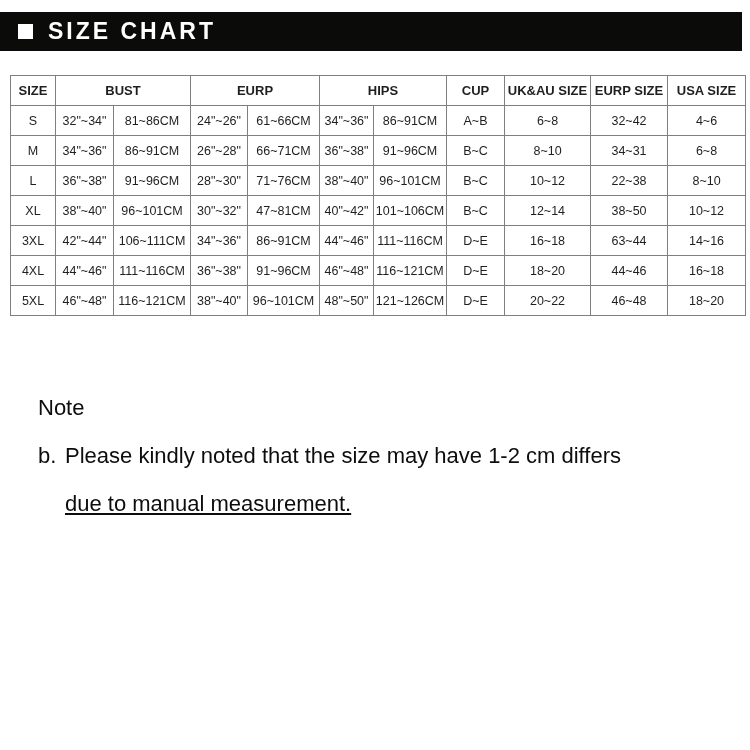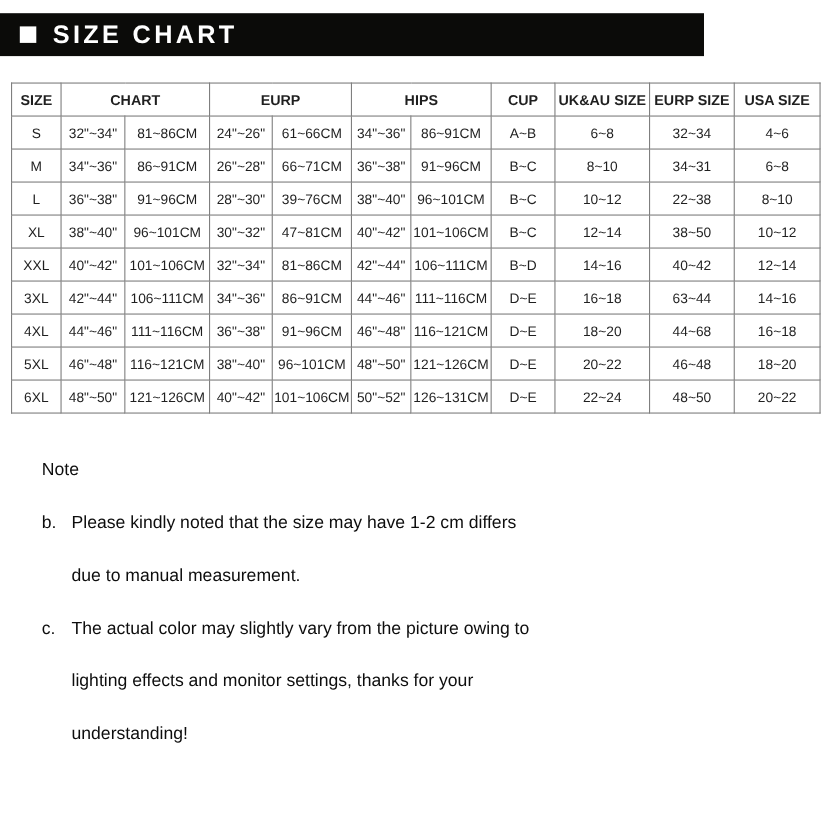--- a/index.html
+++ b/index.html
@@ -9,21 +9,21 @@
     height: 750px;
     background: #ffffff;
     font-family: "Liberation Sans", sans-serif;
     overflow: hidden;
   }
 
   
   .banner {
     position: absolute;
     left: 0; top: 12px;
-    width: 640px; height: 39px;
+    width: 742px; height: 39px;
     background: #0b0b09;
     display: flex;
     align-items: center;
   }
   .banner-square {
     width: 15px; height: 15px;
     background: #ffffff;
     margin-left: 18px;
     flex: 0 0 auto;
   }
@@ -53,33 +53,34 @@
     padding: 0;
     white-space: nowrap;
     overflow: hidden;
   }
   .size-table th { font-size: 13px; font-weight: bold; }
   .size-table td { font-size: 12.5px; font-weight: normal; }
 
   
   .note {
     position: absolute;
-    left: 38px; top: 404px;
+    left: 38px; top: 384px;
     width: 700px;
-    font-size: 16px;
+    font-size: 22px;
     line-height: 48px;
     color: #0d0d0d;
   }
   .note-title { font-weight: normal; }
   .note-item .marker {
     display: inline-block;
     width: 27px;
   }
   .note-item .cont {
     padding-left: 27px;
+    text-decoration: underline;
   }
 </style>
 </head>
 <body>
 
 <div class="page">
 
   <div class="banner">
     <span class="banner-square"></span>
     <span class="banner-title">SIZE CHART</span>
@@ -95,62 +96,62 @@
         <col style="width:54px">
       <col style="width:73px">
         <col style="width:58px">
         <col style="width:86px">
       <col style="width:77px">
         <col style="width:78px">
     </colgroup>
     <thead>
       <tr>
         <th>SIZE</th>
-        <th colspan="2">CHART</th>
+        <th colspan="2">BUST</th>
         <th colspan="2">EURP</th>
         <th colspan="2">HIPS</th>
         <th>CUP</th>
         <th>UK&amp;AU SIZE</th>
         <th>EURP SIZE</th>
         <th>USA SIZE</th>
       </tr>
     </thead>
     <tbody>
         <tr>
           <td>S</td>
           <td>32"~34"</td>
           <td>81~86CM</td>
           <td>24"~26"</td>
           <td>61~66CM</td>
           <td>34"~36"</td>
           <td>86~91CM</td>
           <td>A~B</td>
           <td>6~8</td>
-          <td>32~34</td>
+          <td>32~42</td>
           <td>4~6</td>
         </tr>
         <tr>
           <td>M</td>
           <td>34"~36"</td>
           <td>86~91CM</td>
           <td>26"~28"</td>
           <td>66~71CM</td>
           <td>36"~38"</td>
           <td>91~96CM</td>
           <td>B~C</td>
           <td>8~10</td>
           <td>34~31</td>
           <td>6~8</td>
         </tr>
         <tr>
           <td>L</td>
           <td>36"~38"</td>
           <td>91~96CM</td>
           <td>28"~30"</td>
-          <td>39~76CM</td>
+          <td>71~76CM</td>
           <td>38"~40"</td>
           <td>96~101CM</td>
           <td>B~C</td>
           <td>10~12</td>
           <td>22~38</td>
           <td>8~10</td>
         </tr>
         <tr>
           <td>XL</td>
           <td>38"~40"</td>
@@ -158,33 +159,20 @@
           <td>30"~32"</td>
           <td>47~81CM</td>
           <td>40"~42"</td>
           <td>101~106CM</td>
           <td>B~C</td>
           <td>12~14</td>
           <td>38~50</td>
           <td>10~12</td>
         </tr>
         <tr>
-          <td>XXL</td>
-          <td>40"~42"</td>
-          <td>101~106CM</td>
-          <td>32"~34"</td>
-          <td>81~86CM</td>
-          <td>42"~44"</td>
-          <td>106~111CM</td>
-          <td>B~D</td>
-          <td>14~16</td>
-          <td>40~42</td>
-          <td>12~14</td>
-        </tr>
-        <tr>
           <td>3XL</td>
           <td>42"~44"</td>
           <td>106~111CM</td>
           <td>34"~36"</td>
           <td>86~91CM</td>
           <td>44"~46"</td>
           <td>111~116CM</td>
           <td>D~E</td>
           <td>16~18</td>
           <td>63~44</td>
@@ -193,61 +181,43 @@
         <tr>
           <td>4XL</td>
           <td>44"~46"</td>
           <td>111~116CM</td>
           <td>36"~38"</td>
           <td>91~96CM</td>
           <td>46"~48"</td>
           <td>116~121CM</td>
           <td>D~E</td>
           <td>18~20</td>
-          <td>44~68</td>
+          <td>44~46</td>
           <td>16~18</td>
         </tr>
         <tr>
           <td>5XL</td>
           <td>46"~48"</td>
           <td>116~121CM</td>
           <td>38"~40"</td>
           <td>96~101CM</td>
           <td>48"~50"</td>
           <td>121~126CM</td>
           <td>D~E</td>
           <td>20~22</td>
           <td>46~48</td>
           <td>18~20</td>
         </tr>
-        <tr>
-          <td>6XL</td>
-          <td>48"~50"</td>
-          <td>121~126CM</td>
-          <td>40"~42"</td>
-          <td>101~106CM</td>
-          <td>50"~52"</td>
-          <td>126~131CM</td>
-          <td>D~E</td>
-          <td>22~24</td>
-          <td>48~50</td>
-          <td>20~22</td>
-        </tr>
       </tbody>
   </table>
 
   <div class="note">
     <div class="note-title">Note</div>
 
 
     <div class="note-item">
       <span class="marker">b.</span><span>Please kindly noted that the size may have 1-2 cm differs</span>
       <div class="cont">due to manual measurement.</div>
     </div>
 
-    <div class="note-item">
-      <span class="marker">c.</span><span>The actual color may slightly vary from the picture owing to</span>
-      <div class="cont">lighting effects and monitor settings, thanks for your</div>
-      <div class="cont">understanding!</div>
-    </div>
   </div>
 
 </div>
 
 </body></html>

